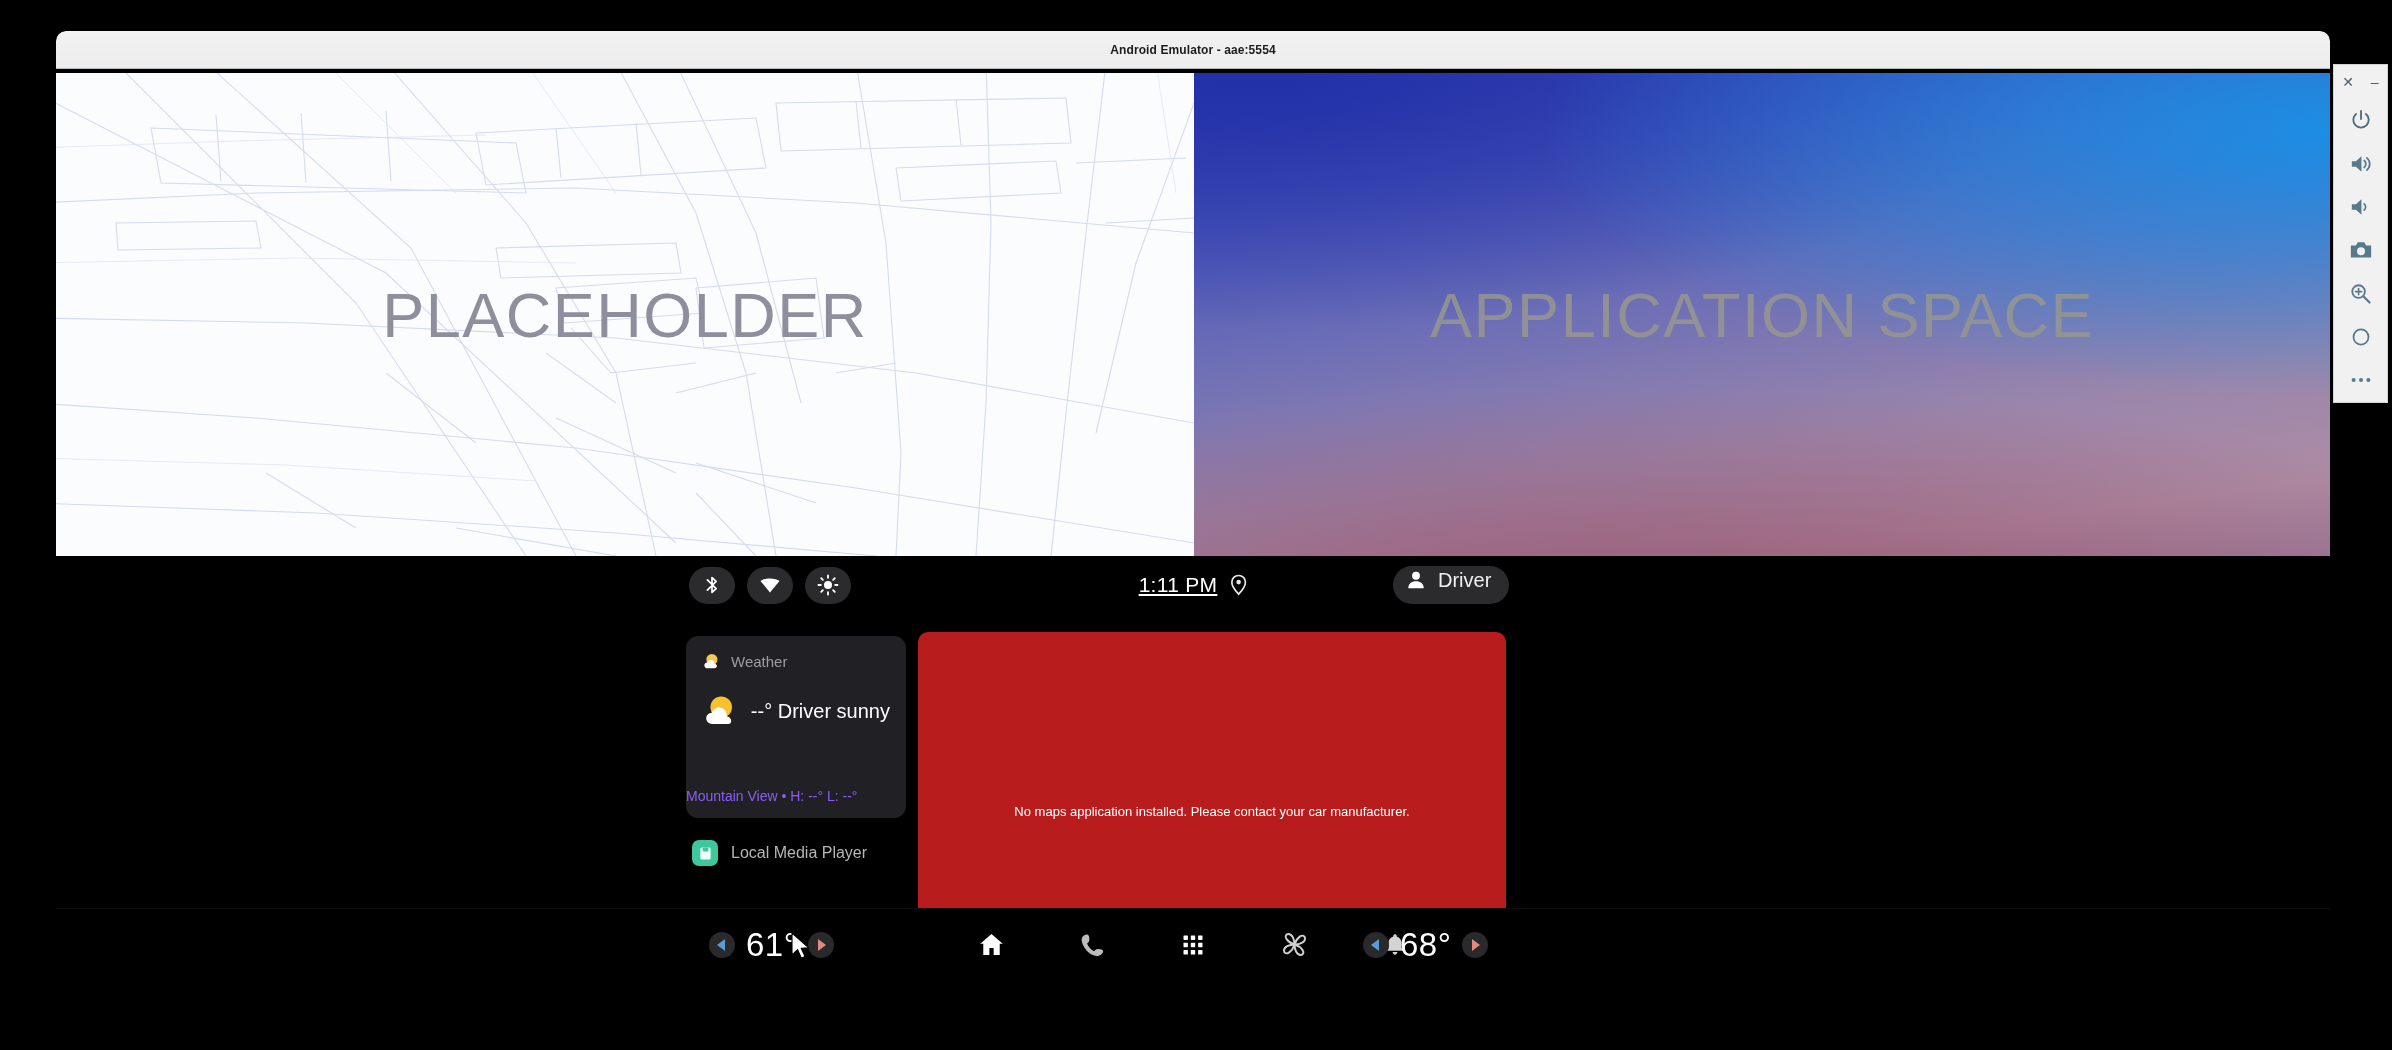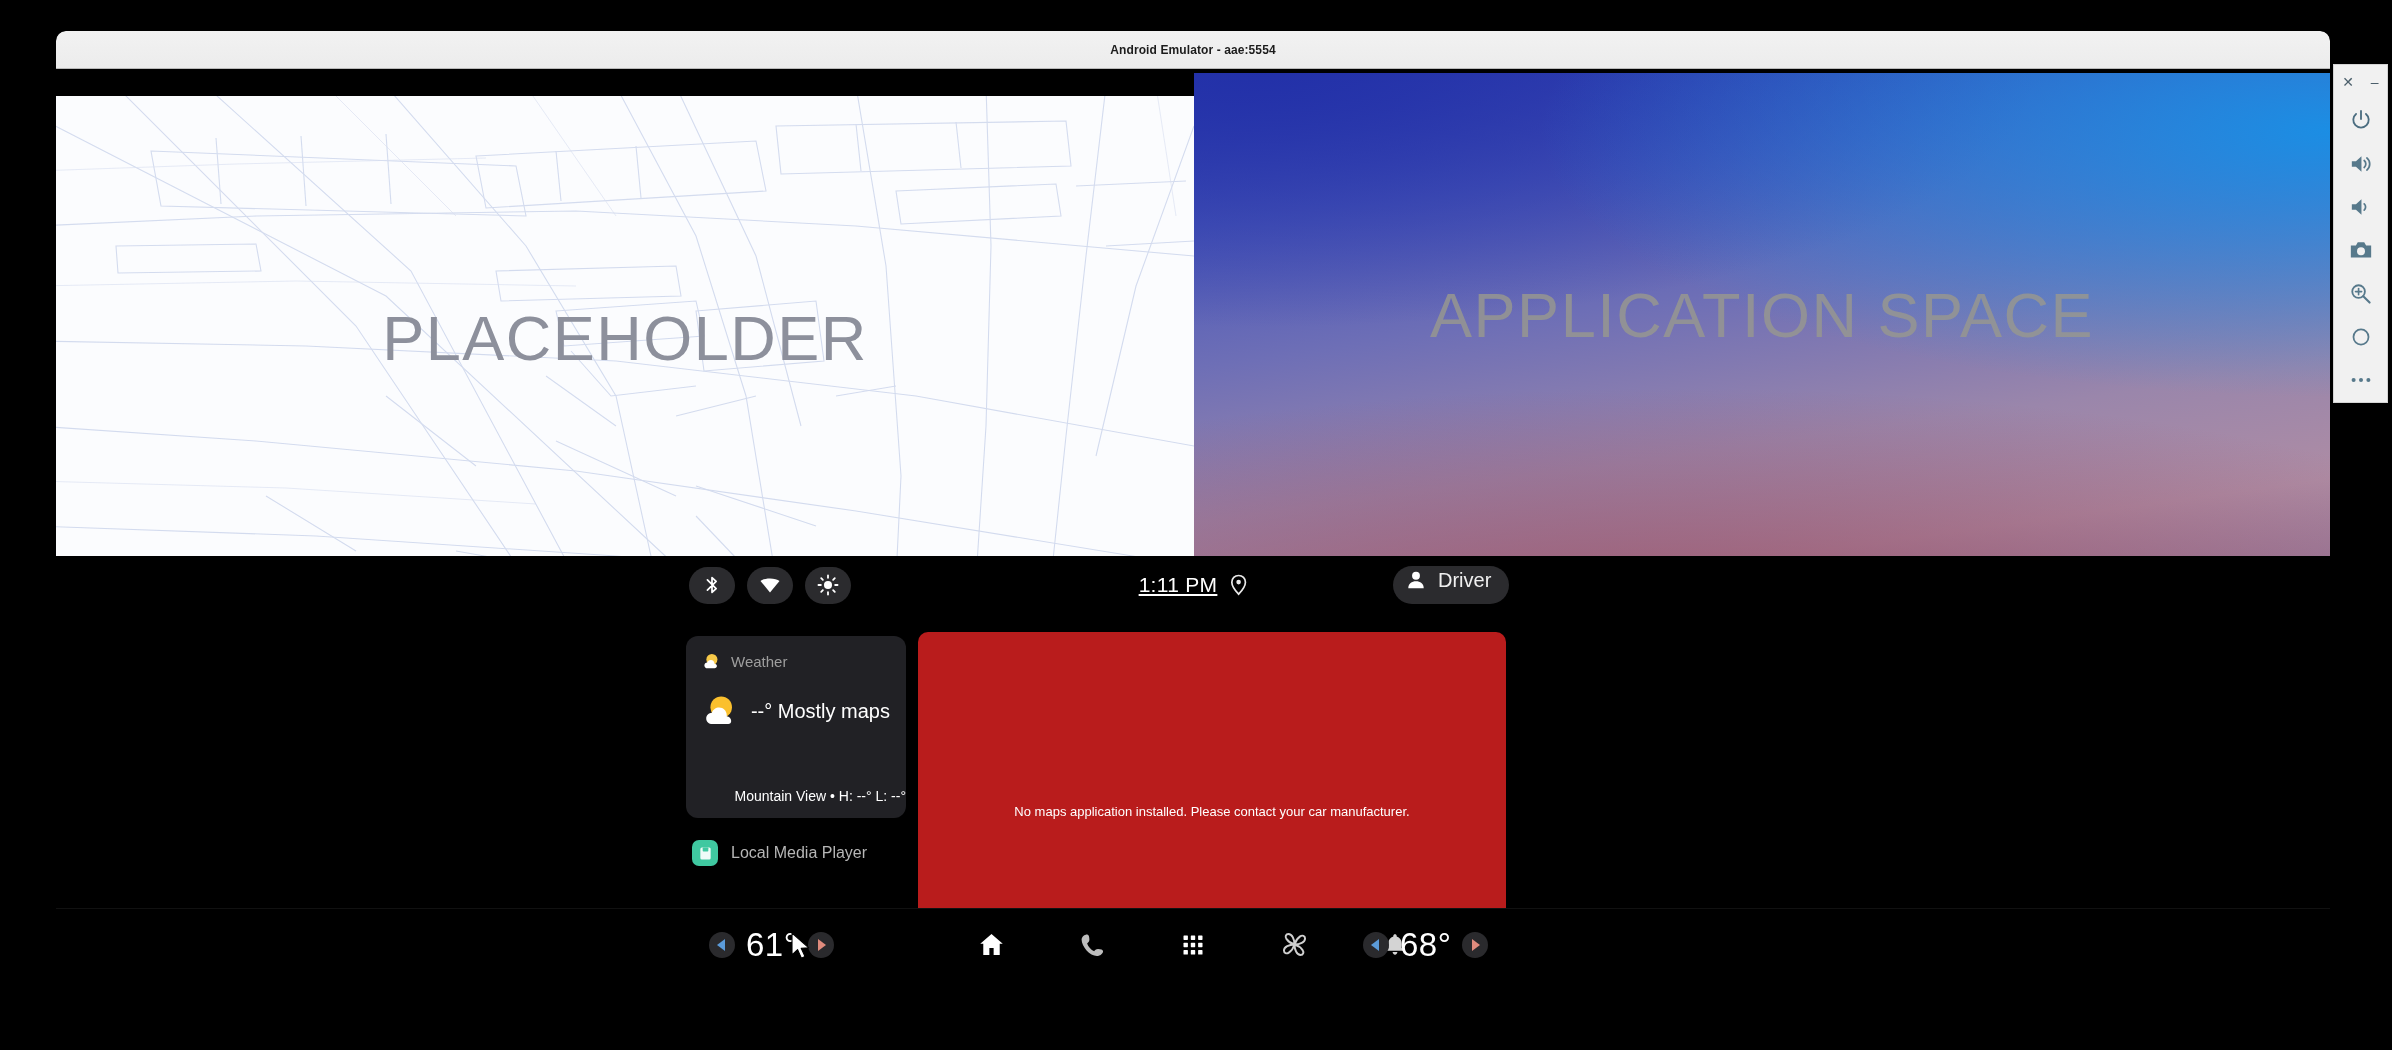--- a/index.html
+++ b/index.html
@@ -42,21 +42,20 @@
     position: absolute; left: 0; top: 0;
     width: 100%; height: 483px;
     display: flex;
   }
   
   #map-placeholder {
     position: relative;
     width: 1138px; height: 100%;
     background: #fbfcfe;
     overflow: hidden;
-    margin-top: 23px;
   }
   #map-lines { position: absolute; inset: 0; width: 100%; height: 100%; }
   #map-placeholder .ph-label {
     position: absolute; left: 0; top: 0; width: 100%; height: 100%;
     display: flex; align-items: center; justify-content: center;
     font-size: 63px; color: #8d909c; letter-spacing: 1.5px;
     font-weight: 400;
   }
   
   #app-space {
@@ -117,21 +116,21 @@
     background: #212125; border-radius: 12px;
     padding: 16px 16px 14px 16px;
     position: relative;
   }
   .wc-head { display: flex; align-items: center; gap: 10px; }
   .wc-head .lbl { font-size: 15px; color: #9e9e9e; }
   .wc-main { display: flex; align-items: center; gap: 12px; margin-top: 18px; }
   .wc-main .temp-text { font-size: 20px; color: #ffffff; white-space: nowrap; }
   .wc-foot {
     position: absolute; left: 0; bottom: 14px; width: 100%;
-    text-align: right; font-size: 14px; color: #ffffff;
+    text-align: left; font-size: 14px; color: #8b5cf6;
   }
   #media-row {
     margin-top: 22px; display: flex; align-items: center; gap: 13px;
     padding-left: 6px;
   }
   #media-row .app-icon {
     width: 26px; height: 26px; border-radius: 7px;
     background: #3fc8a0;
     display: flex; align-items: center; justify-content: center;
   }
@@ -337,21 +336,21 @@
               <path d="M7 20.5 C4.6 20.5, 3 18.9, 3 16.9 C3 15, 4.6 13.4, 6.6 13.4 C7.2 11.4, 9 10.1, 11.1 10.1 C13.7 10.1, 15.8 12.2, 15.8 14.8 L15.9 14.8 C17.5 14.8, 18.8 16, 18.8 17.6 C18.8 19.2, 17.5 20.5, 15.9 20.5 Z" fill="#ffffff"></path>
             </svg>
             <span class="lbl">Weather</span>
           </div>
 
           <div class="wc-main">
             <svg width="44" height="44" viewBox="0 0 48 48">
               <circle cx="25" cy="19" r="14" fill="#fbc02d"></circle>
               <path d="M13.5 41 C9 41, 5.5 37.7, 5.5 33.6 C5.5 29.7, 8.8 26.4, 12.9 26.2 C14.2 22.2, 18 19.5, 22.3 19.5 C27.8 19.5, 32.2 23.9, 32.2 29.4 C32.2 29.9, 32.2 30.4, 32.1 30.9 C35.5 31.2, 38 33.9, 38 37.1 C38 39.3, 36.4 41, 34.2 41 Z" fill="#ffffff"></path>
             </svg>
-            <span class="temp-text">--° Mostly maps</span>
+            <span class="temp-text">--° Driver sunny</span>
           </div>
 
           <div class="wc-foot">Mountain View • H: --° L: --°</div>
         </div>
 
         <div id="media-row">
           <span class="app-icon">
             <svg width="15" height="15" viewBox="0 0 16 16">
               <rect x="2.5" y="1.5" width="11" height="13" rx="1.6" fill="#ffffff" opacity="0.92"></rect>
               <rect x="5" y="1.5" width="6" height="4.4" rx="0.8" fill="#3fc8a0"></rect>

